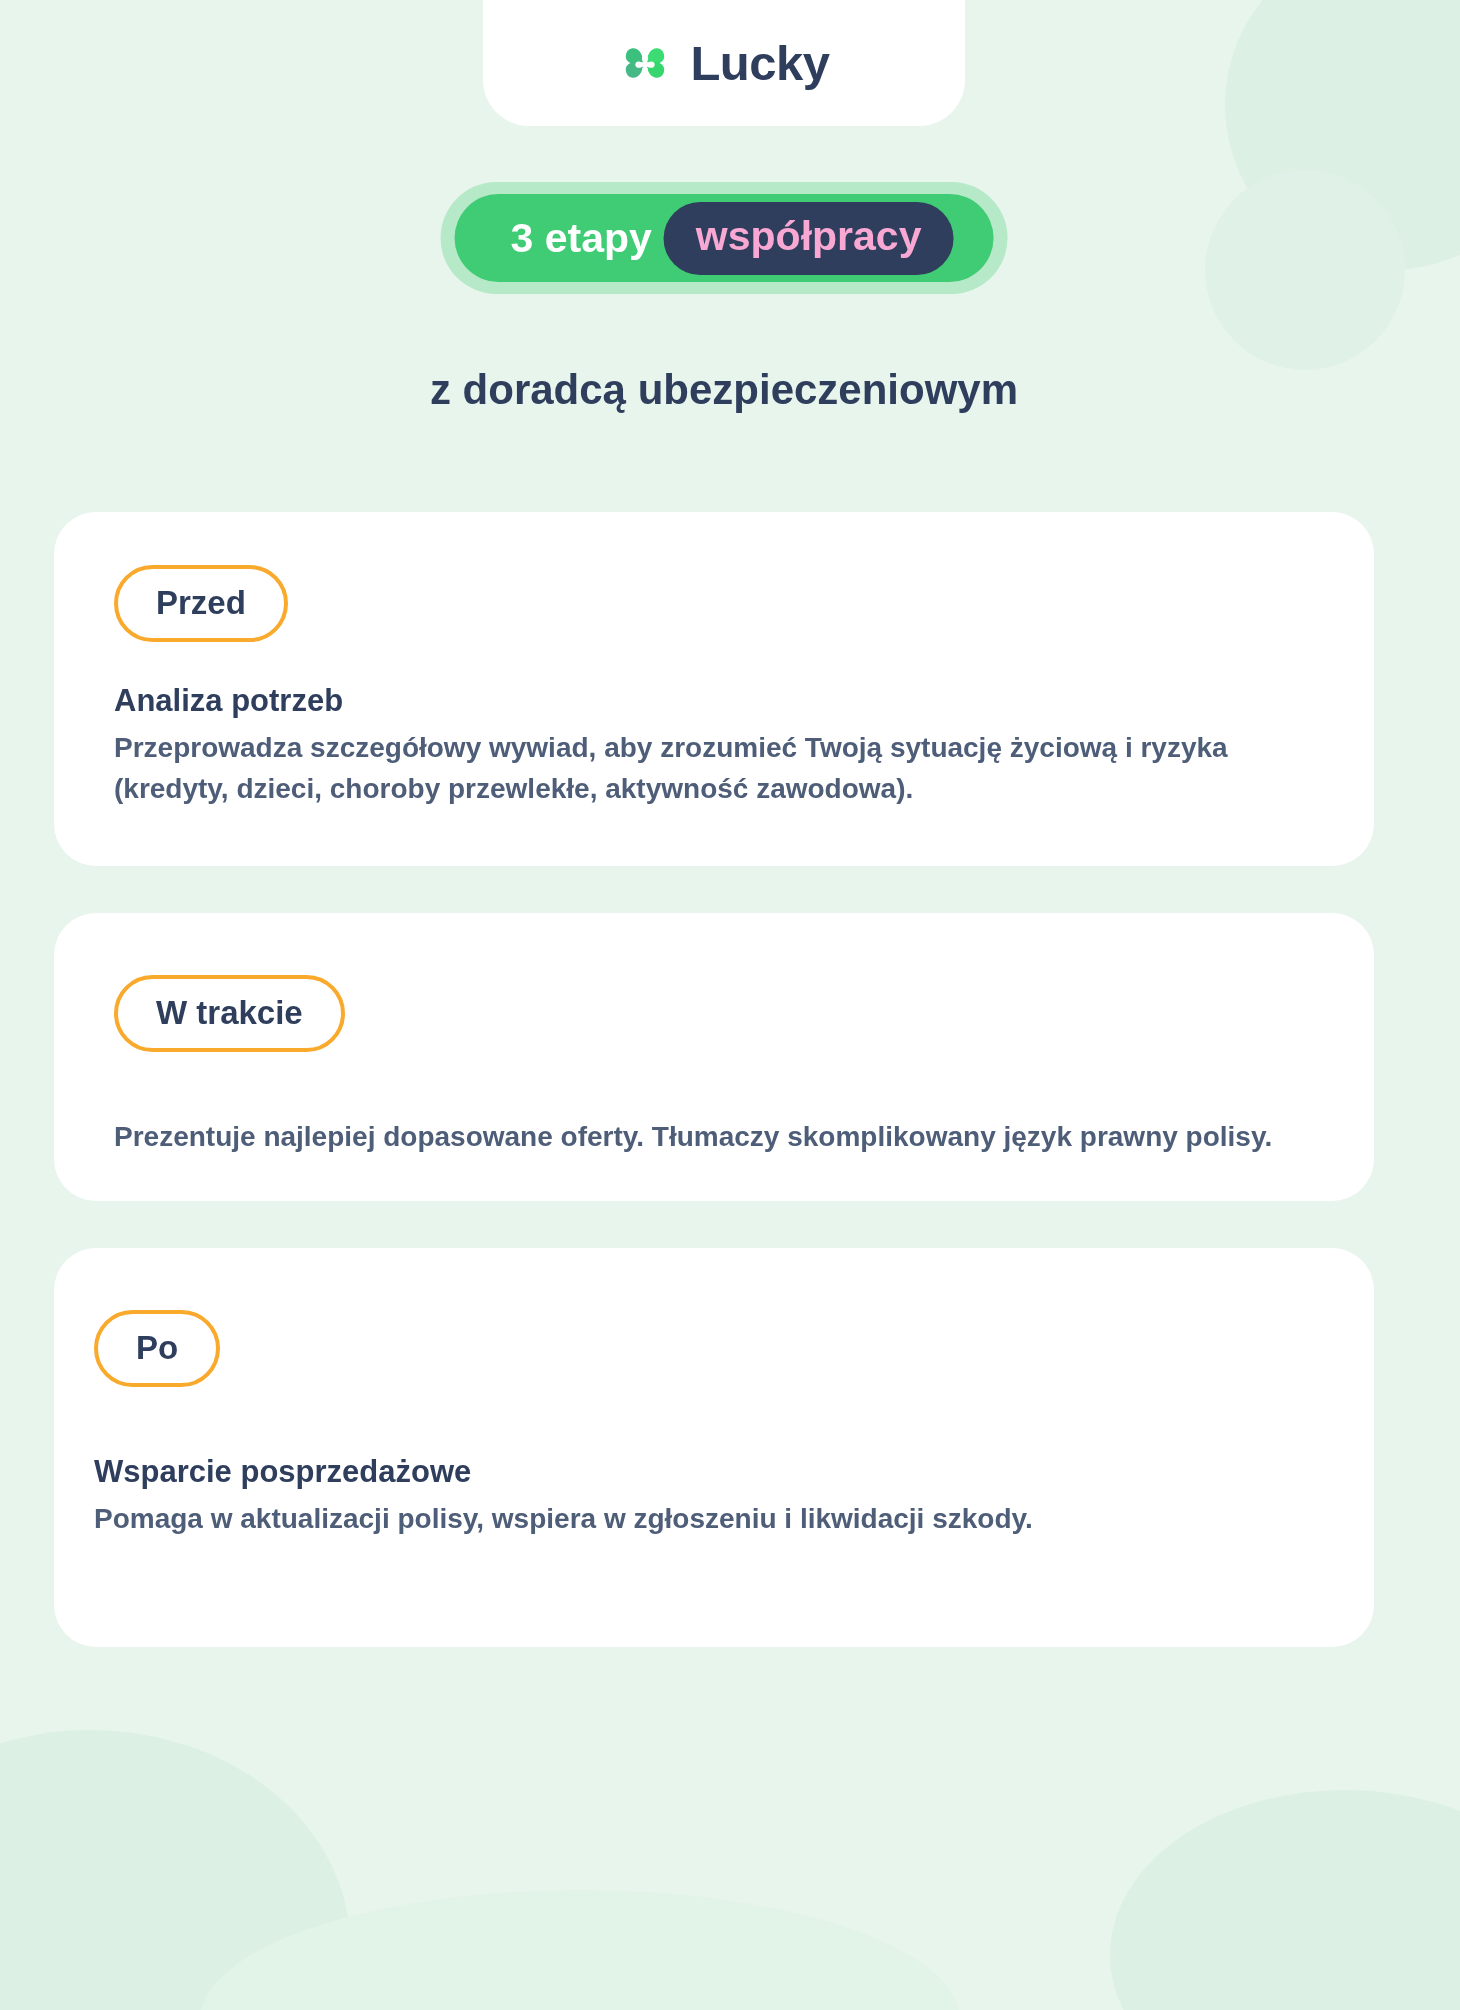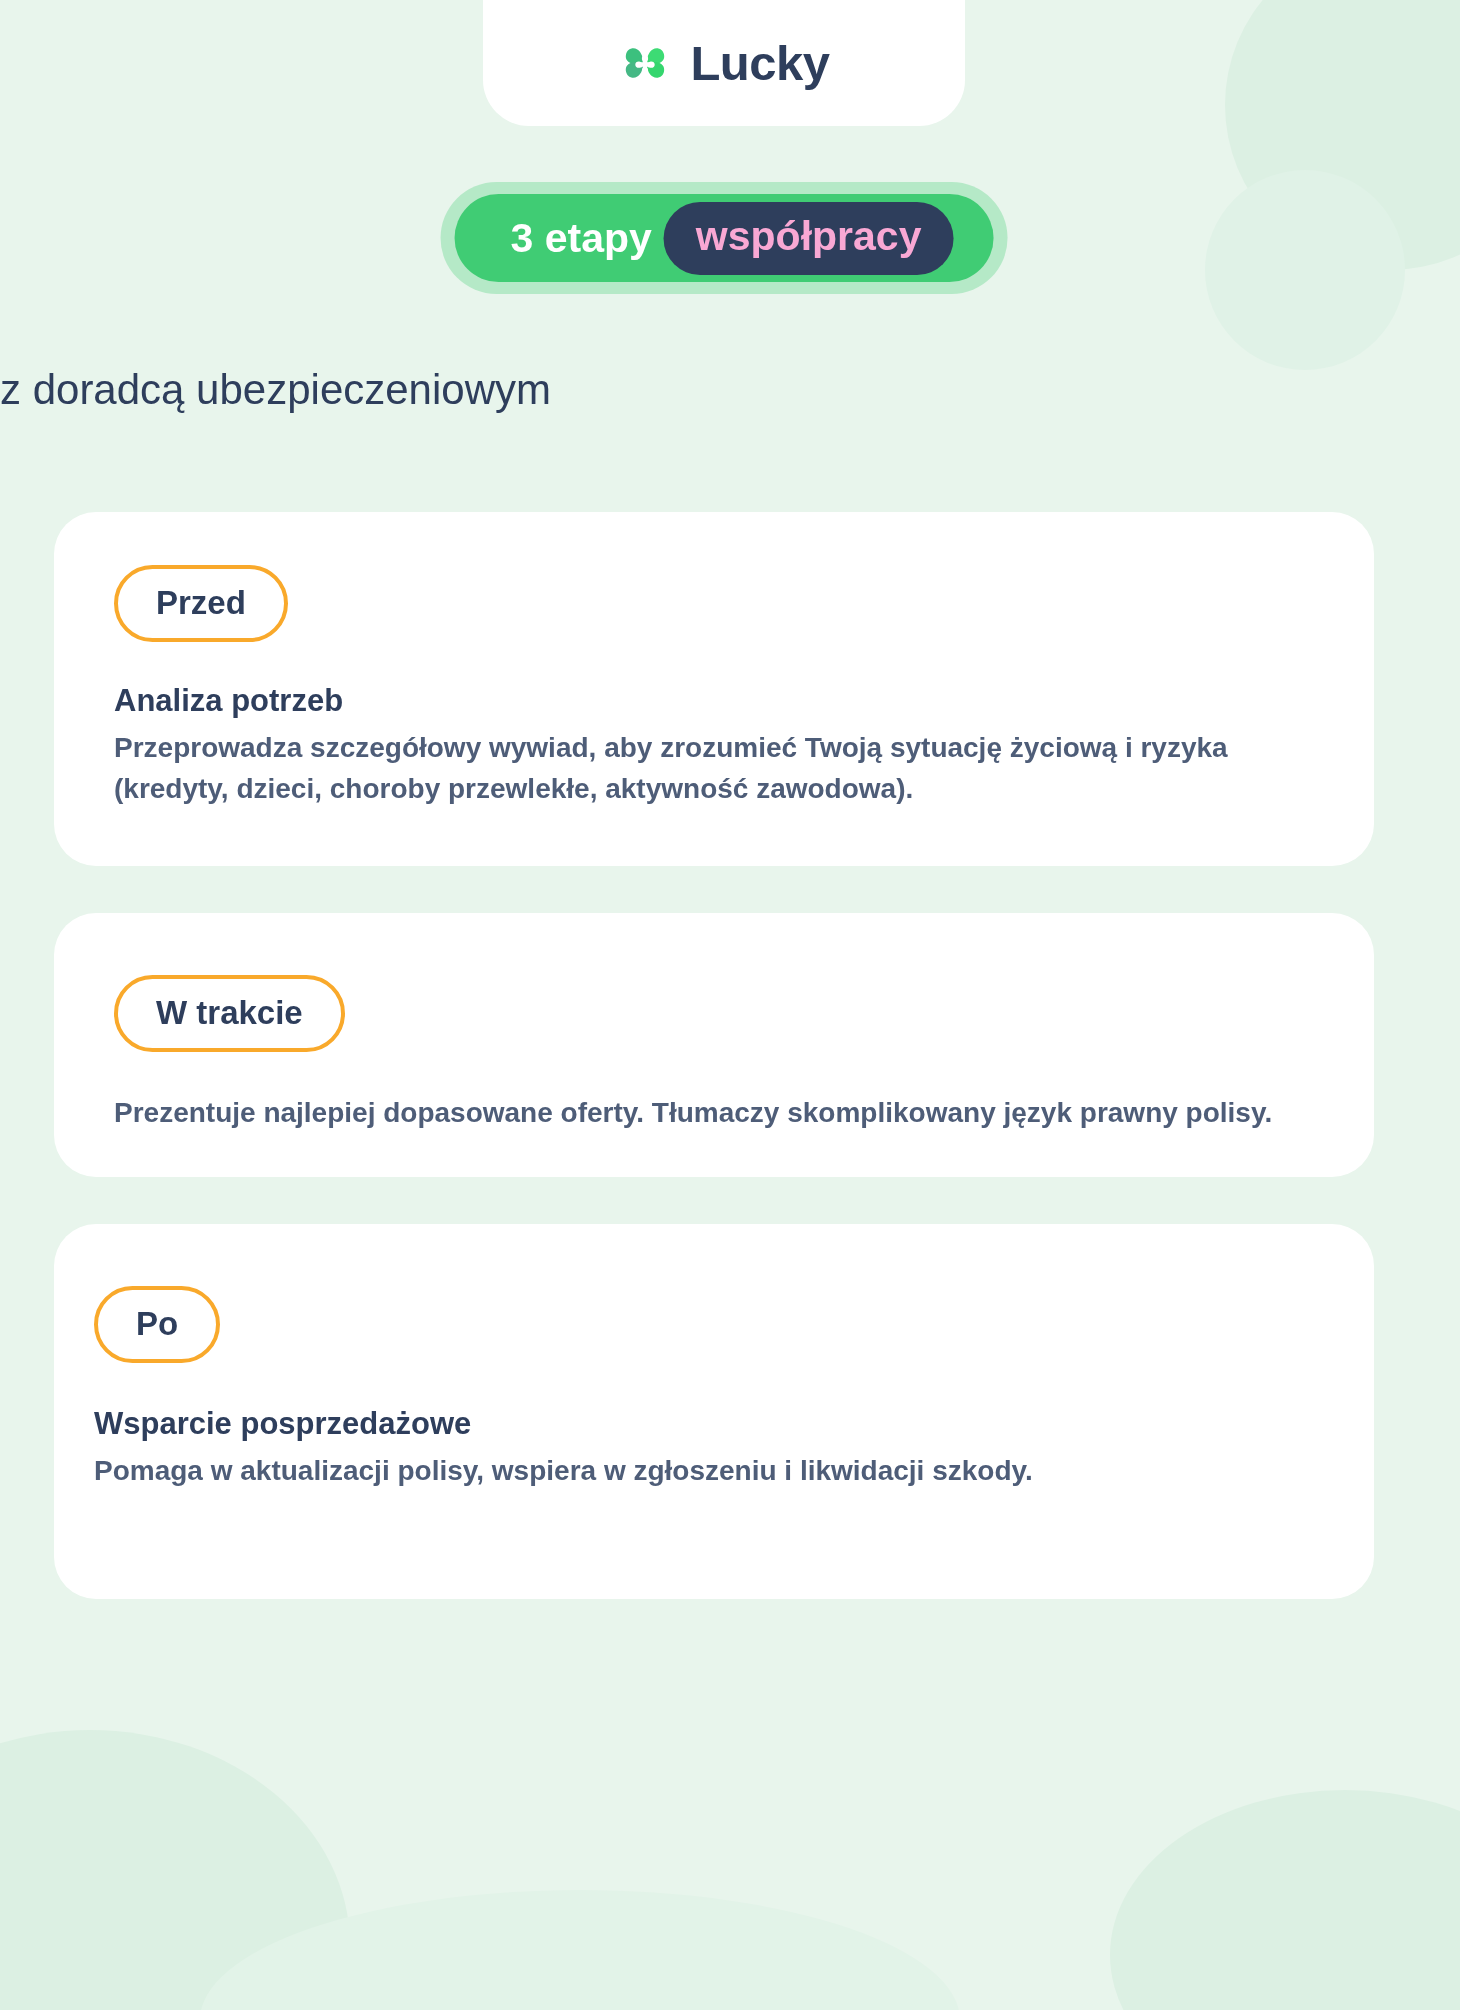--- a/index.html
+++ b/index.html
@@ -134,23 +134,23 @@
     padding: 14px 32px 18px;
     white-space: nowrap;
     line-height: 1;
   }
 
   
   .subtitle {
     position: absolute;
     top: 365px;
     width: 100%;
-    text-align: left;
+    text-align: center;
     font-size: 42px;
-    font-weight: normal;
+    font-weight: bold;
     color: #2e3e5c;
     line-height: 1.2;
   }
 
   
   .cards {
     position: absolute;
     top: 512px;
     left: 54px;
     width: 1320px;
@@ -172,21 +172,21 @@
     border-radius: 999px;
     background: #ffffff;
     color: #2e3e5c;
     font-size: 33px;
     font-weight: bold;
     padding: 17px 38px 19px;
     line-height: 1;
     margin-bottom: 38px;
   }
   .card-2 .stage-badge,
-  .card-3 .stage-badge { margin-bottom: 40px; }
+  .card-3 .stage-badge { margin-bottom: 64px; }
 
   .card-title {
     font-size: 31px;
     font-weight: bold;
     color: #2e3e5c;
     line-height: 1.35;
     margin-bottom: 5px;
   }
   .card-desc {
     font-size: 28px;

